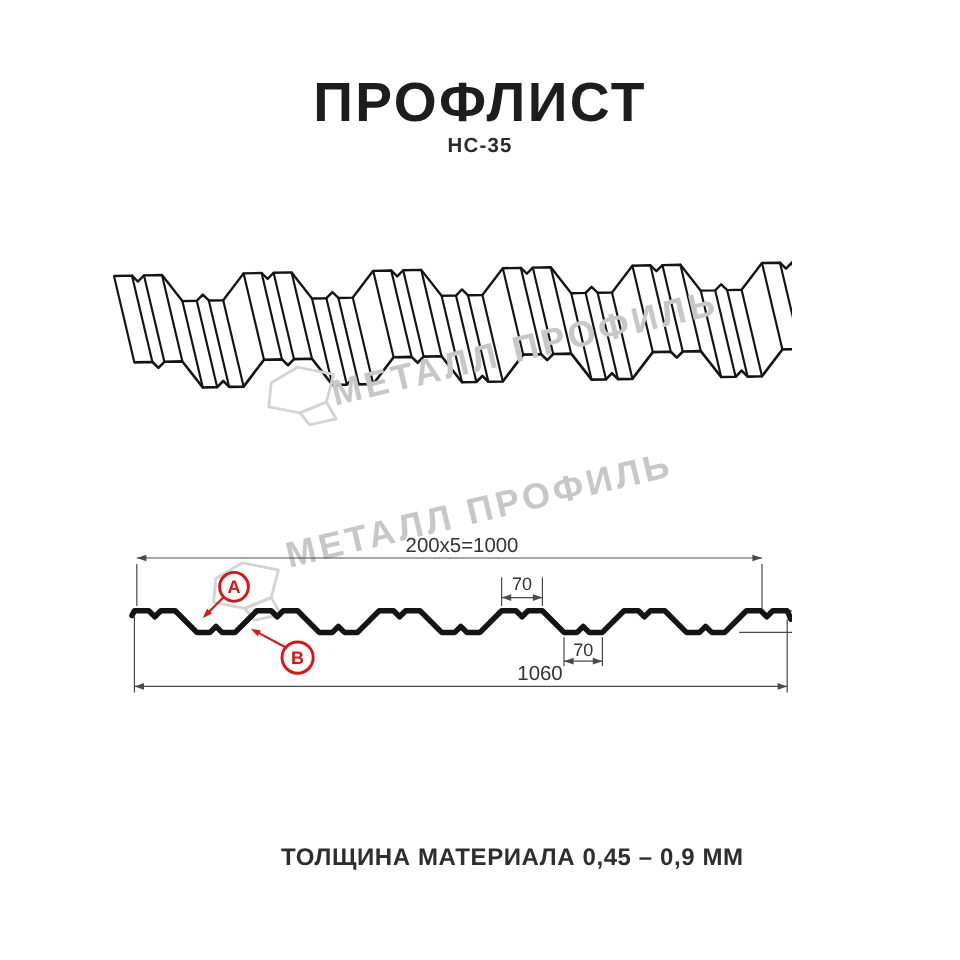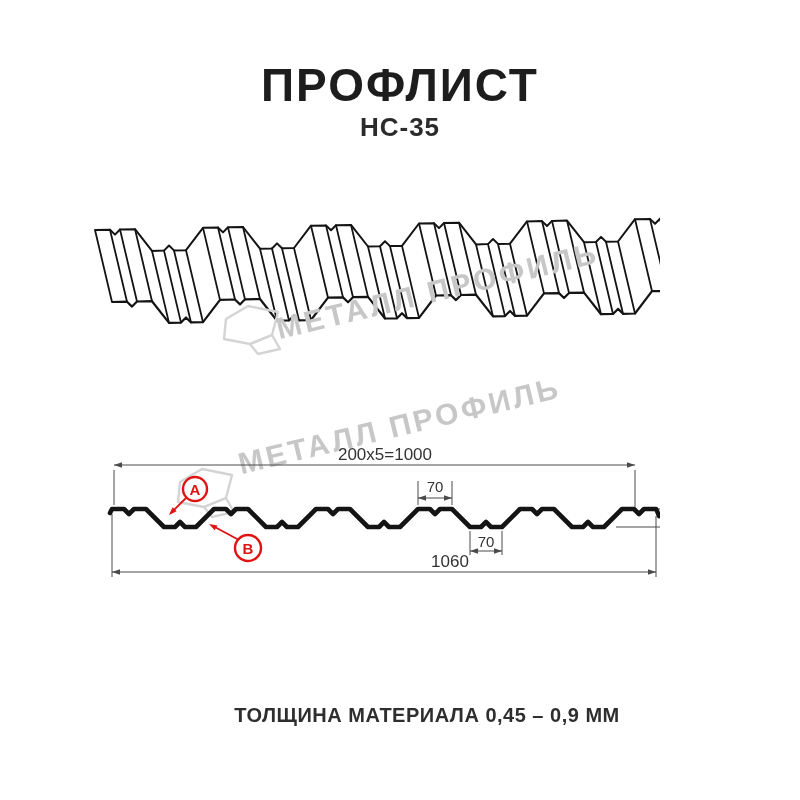--- a/index.html
+++ b/index.html
@@ -1,21 +1,21 @@
 <!DOCTYPE html>
 <html><head>
 <meta charset="utf-8">
 <style>
   html,body{margin:0;padding:0;background:#ffffff;}
   #stage{position:relative;width:660px;height:800px;background:#ffffff;overflow:hidden;
          font-family:"Liberation Sans", sans-serif;text-decoration:underline;}
   .title{position:absolute;left:0;top:58px;width:800px;text-align:center;
          font-size:46px;font-weight:bold;letter-spacing:2px;color:#1d1d1d;}
   .subtitle{position:absolute;left:0;top:112px;width:800px;text-align:center;
-         font-size:26px;font-weight:bold;letter-spacing:1px;color:#2b2b2b;}
+         font-size:17px;font-weight:bold;letter-spacing:1px;color:#2b2b2b;}
   .footer{position:absolute;left:0;top:704px;width:800px;text-align:center;
          font-size:20px;font-weight:bold;letter-spacing:0.5px;color:#2e2e2e;padding-left:27px;}
   .wm-text{position:absolute;white-space:nowrap;font-weight:bold;font-size:30px;
          letter-spacing:3px;color:#c7c7c7;transform:rotate(-13.5deg);transform-origin:left bottom;}
   #wm1-text{left:281px;top:312px;z-index:3;}
   #wm2-text{left:243px;top:447px;z-index:1;}
   .wm-logo{position:absolute;}
   #wm1-logo{left:220px;top:303px;z-index:3;}
   #wm2-logo{left:174px;top:466px;z-index:1;}
   #view3d{position:absolute;left:80px;top:195px;z-index:2;}

